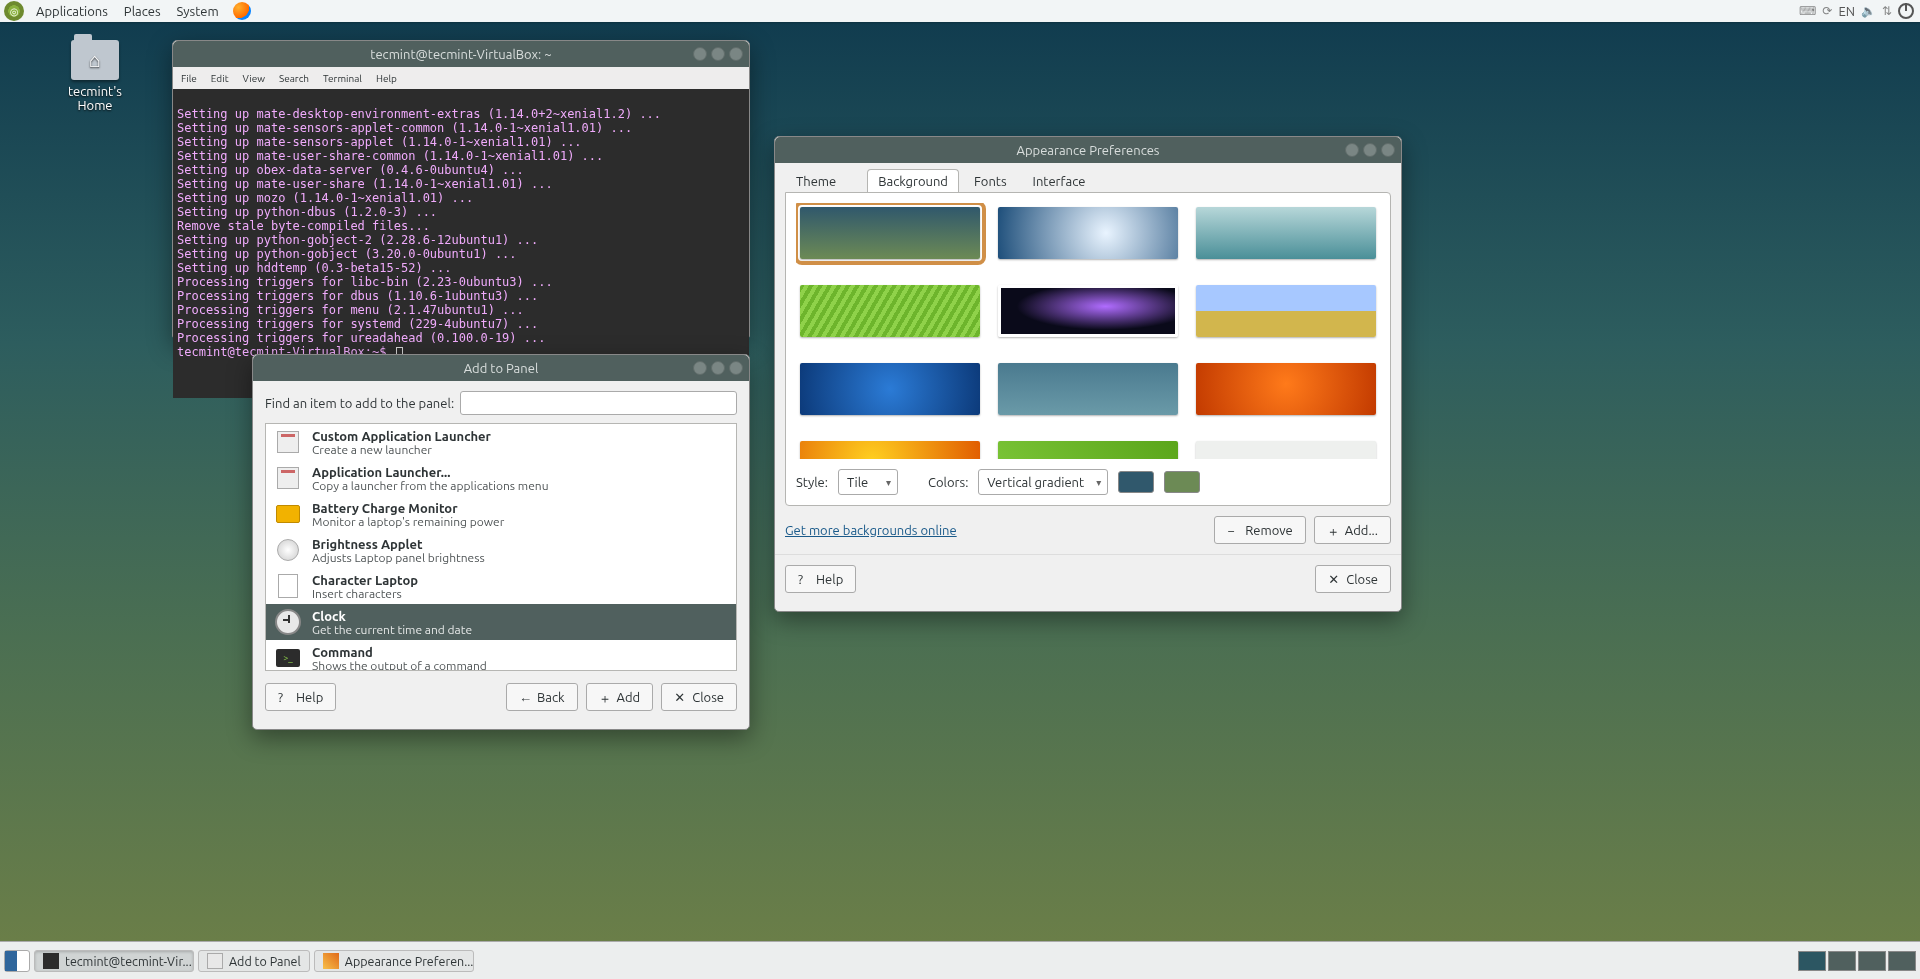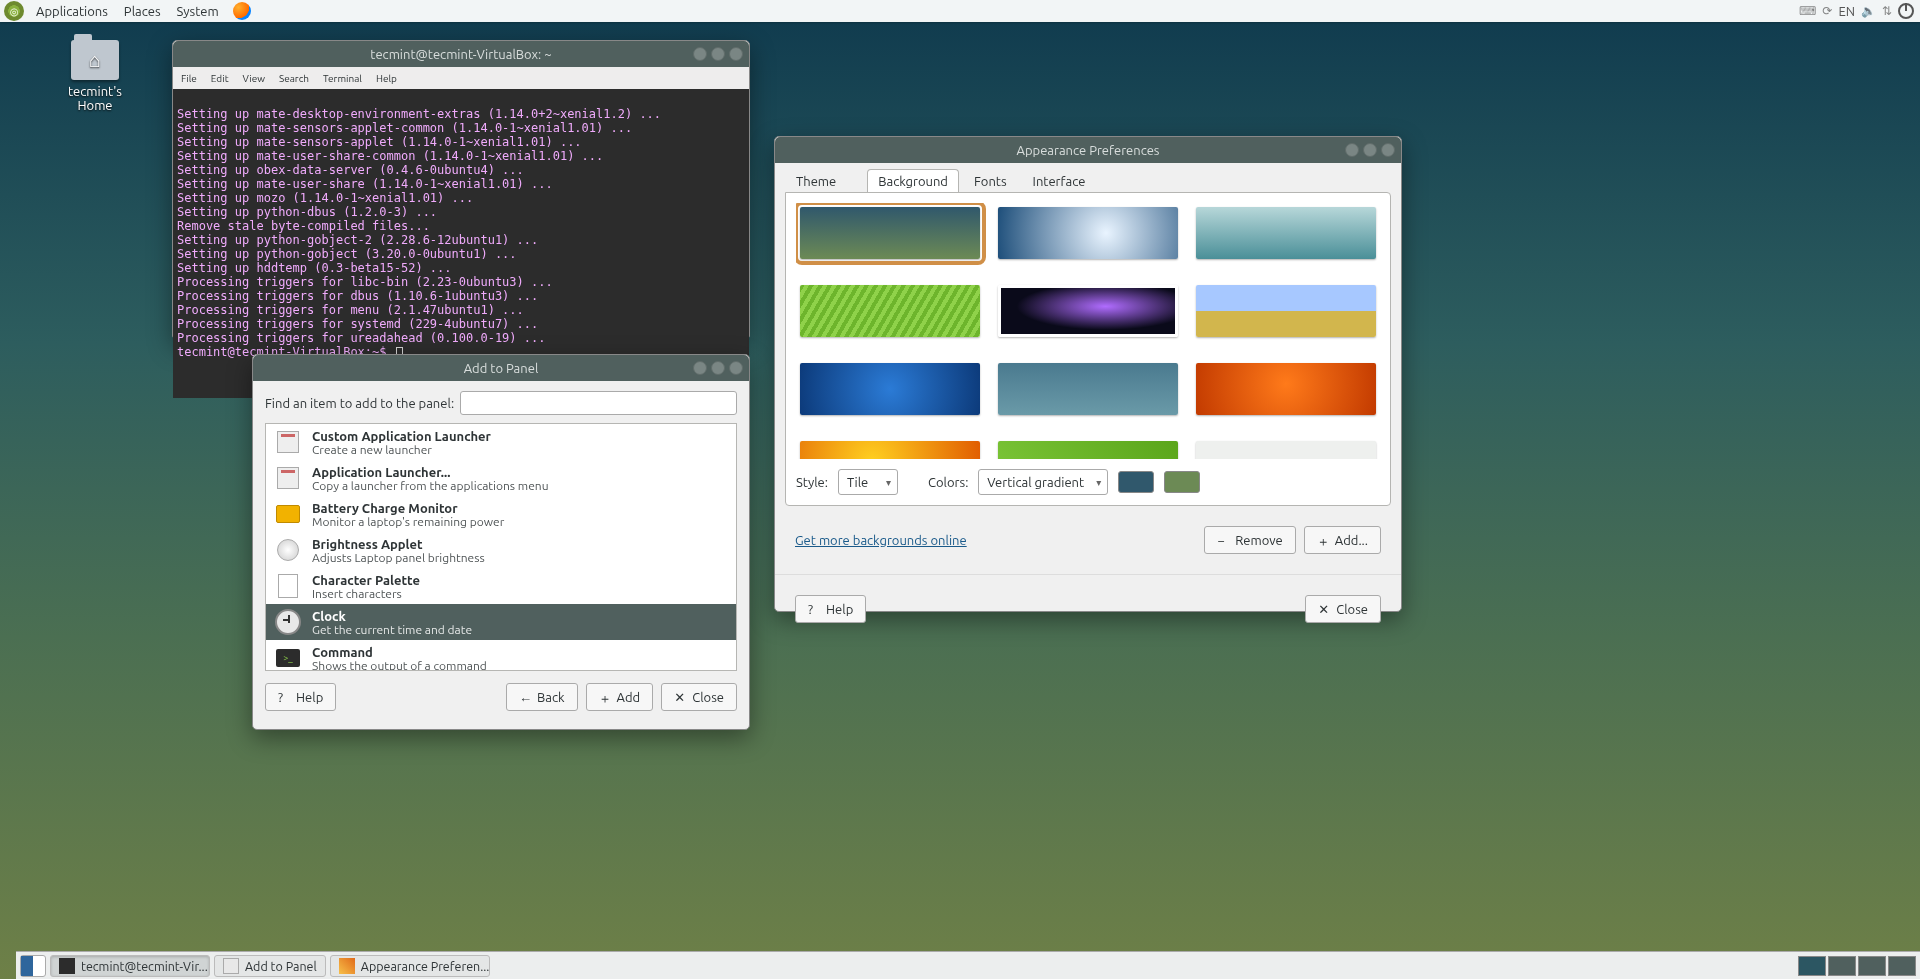--- a/index.html
+++ b/index.html
@@ -68,25 +68,25 @@
 .tab.active{background:#fff;border-color:#b5b5b2;margin-left:16px;}
 .tabpane{margin:0 10px 0;background:#fff;border:1px solid #b5b5b2;border-radius:0 4px 4px 4px;padding:10px;}
 .wall-grid{display:grid;grid-template-columns:repeat(3,1fr);gap:26px 18px;height:256px;overflow:hidden;padding:4px;text-decoration:underline;}
 .wall{height:52px;border-radius:2px;box-shadow:0 1px 2px rgba(0,0,0,.3);}
 .wall.sel{outline:4px solid #d08f47;outline-offset:2px;background:linear-gradient(180deg,#30586c,#6c8a55);}
 .style-row{display:flex;align-items:center;gap:10px;margin-top:10px;font-size:13px;}
 .select{height:26px;border:1px solid #aaa;border-radius:3px;background:#fff;padding:0 20px 0 8px;display:inline-flex;align-items:center;position:relative;}
 .select::after{content:"▾";position:absolute;right:6px;color:#666;font-size:10px;}
 .swatch{width:36px;height:22px;border:1px solid #888;border-radius:3px;}
 .link{color:#1a5a8a;text-decoration:underline;cursor:default;}
-.footer-row{display:flex;gap:8px;padding:20px;align-items:center;}
+.footer-row{display:flex;gap:8px;padding:10px;align-items:center;}
 .footer-row .spacer{flex:1;}
 
 
-.bottom-panel{position:absolute;left:16px;right:0;bottom:0;height:28px;background:#eceeee;border-top:1px solid #aaa;display:flex;align-items:center;}
+.bottom-panel{position:absolute;left:0;right:0;bottom:0;height:38px;background:#eceeee;border-top:1px solid #aaa;display:flex;align-items:center;}
 .show-desktop{width:26px;height:22px;margin:0 4px;border:1px solid #aaa;border-radius:3px;background:#fff;display:flex;}
 .show-desktop div{flex:1;}
 .show-desktop div:first-child{background:#2f669c;}
 .task{height:22px;border:1px solid #bbb;border-radius:3px;margin-right:4px;padding:0 8px;display:flex;align-items:center;gap:6px;font-size:12.5px;max-width:160px;overflow:hidden;white-space:nowrap;background:#e4e6e6;}
 .task.active{background:#d0d4d4;box-shadow:inset 0 1px 3px rgba(0,0,0,.2);}
 .task .ti{width:16px;height:16px;flex:none;}
 .ws-switcher{margin-left:auto;display:flex;gap:2px;padding-right:4px;}
 .ws{width:28px;height:20px;border:1px solid #888;background:#50605e;}
 .ws.cur{background:#2c5662;}
 
@@ -198,21 +198,21 @@
         <div class="applet-row">
           <div class="ic">
             <div style="width:22px;height:22px;border-radius:50%;background:radial-gradient(circle,#fff,#ccc);border:1px solid #aaa"></div>
           </div>
           <div class="txt"><b>Brightness Applet</b><div>Adjusts Laptop panel brightness</div></div>
         </div>
         <div class="applet-row">
           <div class="ic">
             <div style="width:20px;height:24px;background:#fff;border:1px solid #aaa"></div>
           </div>
-          <div class="txt"><b>Character Palette</b><div>Insert characters</div></div>
+          <div class="txt"><b>Character Laptop</b><div>Insert characters</div></div>
         </div>
         <div class="applet-row selected">
           <div class="ic">
             <div class="clock-ic"></div>
           </div>
           <div class="txt"><b>Clock</b><div>Get the current time and date</div></div>
         </div>
         <div class="applet-row">
           <div class="ic">
             <div style="width:24px;height:18px;background:#2c2c2c;border-radius:2px;color:#8fd24a;font-size:9px;display:flex;align-items:center;justify-content:center">&gt;_</div>

